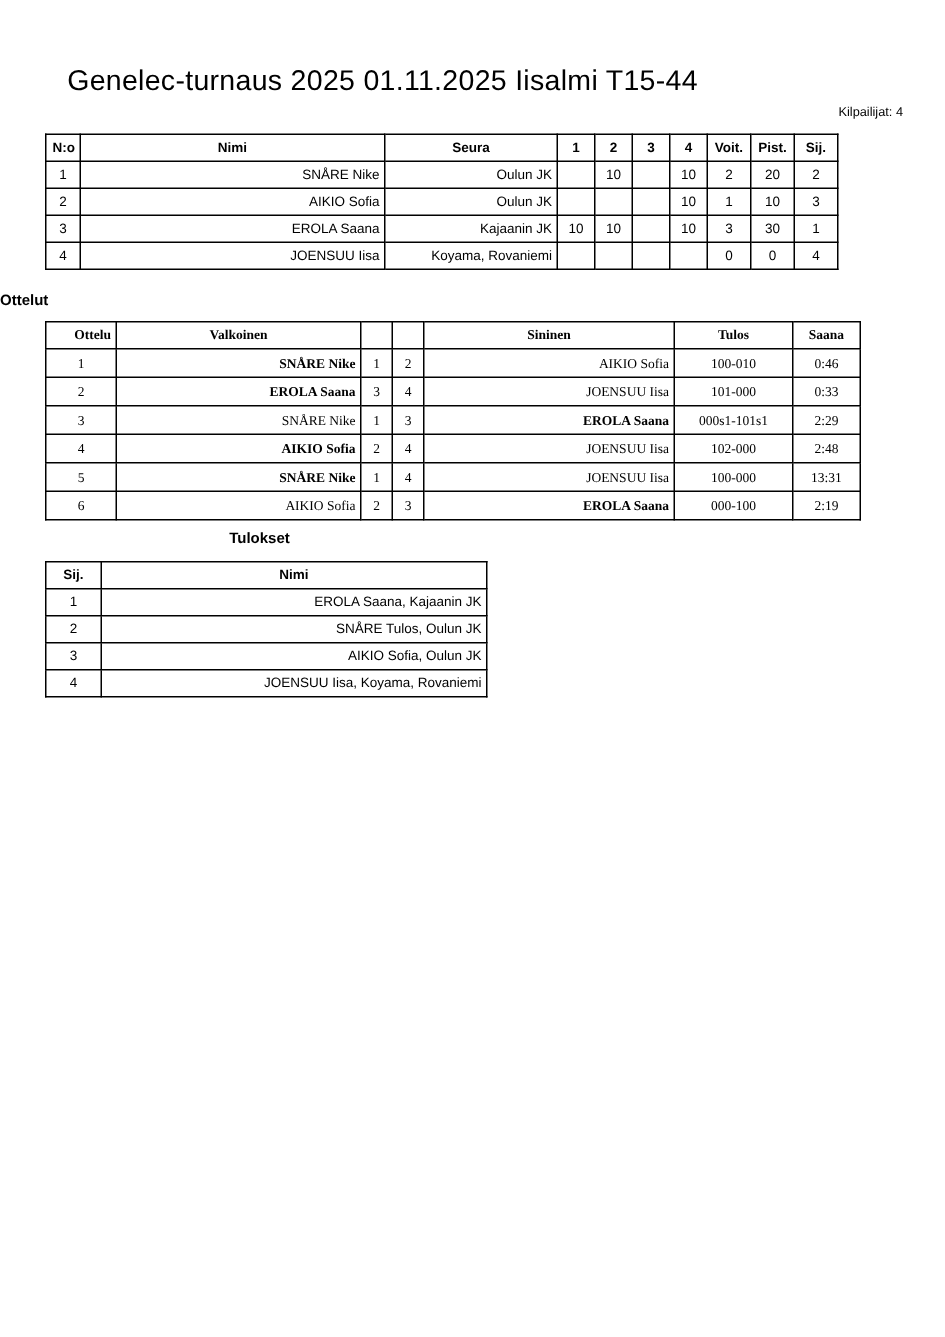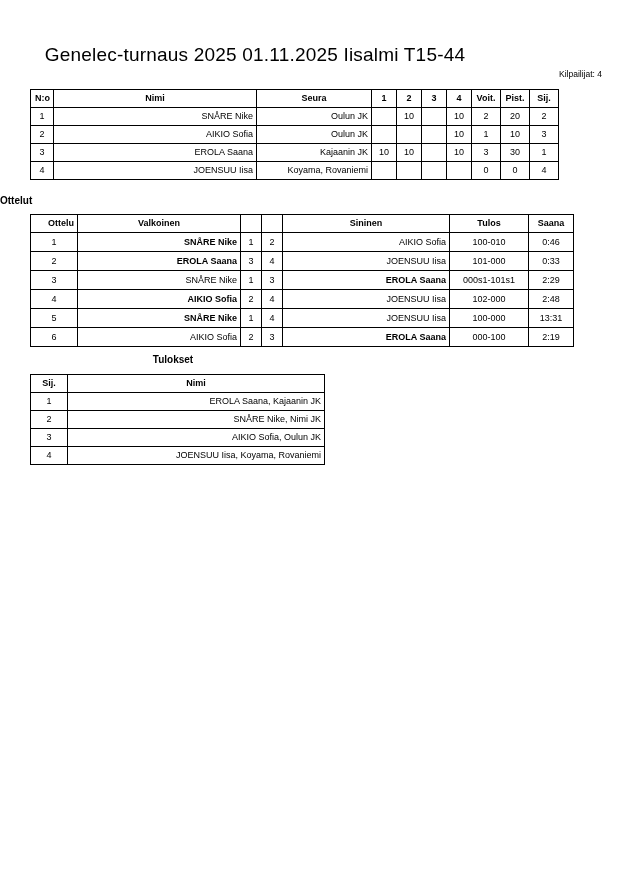--- a/index.html
+++ b/index.html
@@ -67,21 +67,21 @@
   #tbl-kilpailijat { left: 30px; top: 89px; }
   #tbl-kilpailijat .col-no { width: 16px; }
   #tbl-kilpailijat .col-nimi { width: 196px; }
   #tbl-kilpailijat .col-seura { width: 108px; }
   #tbl-kilpailijat .col-m { width: 18px; }
   #tbl-kilpailijat .col-voit { width: 22px; }
   #tbl-kilpailijat .col-pist { width: 22px; }
   #tbl-kilpailijat .col-sij { width: 22px; }
 
   
-  #tbl-ottelut { left: 30px; top: 214px; }
+  #tbl-ottelut { left: 30px; top: 214px; font-family: Liberation Serif, serif; }
   #tbl-ottelut .col-ottelu { width: 40px; }
   #tbl-ottelut .col-valk { width: 156px; margin-top: 36px; }
   #tbl-ottelut .col-pv { width: 14px; }
   #tbl-ottelut .col-sin { width: 160px; }
   #tbl-ottelut .col-tulos { width: 72px; }
   #tbl-ottelut .col-aika { width: 38px; }
   #tbl-ottelut td { height: 18px; line-height: 18px; }
 
   
   #tbl-tulokset { left: 30px; top: 374px; }
@@ -246,21 +246,21 @@
         <th class="col-nimi2 c">Nimi</th>
       </tr>
     </thead>
     <tbody>
       <tr>
         <td class="col-sij2 c">1</td>
         <td class="col-nimi2 l">EROLA Saana, Kajaanin JK</td>
       </tr>
       <tr>
         <td class="col-sij2 c">2</td>
-        <td class="col-nimi2 l">SNÅRE Nike, Nimi JK</td>
+        <td class="col-nimi2 l">SNÅRE Tulos, Oulun JK</td>
       </tr>
       <tr>
         <td class="col-sij2 c">3</td>
         <td class="col-nimi2 l">AIKIO Sofia, Oulun JK</td>
       </tr>
       <tr>
         <td class="col-sij2 c">4</td>
         <td class="col-nimi2 l">JOENSUU Iisa, Koyama, Rovaniemi</td>
       </tr>
     </tbody>

